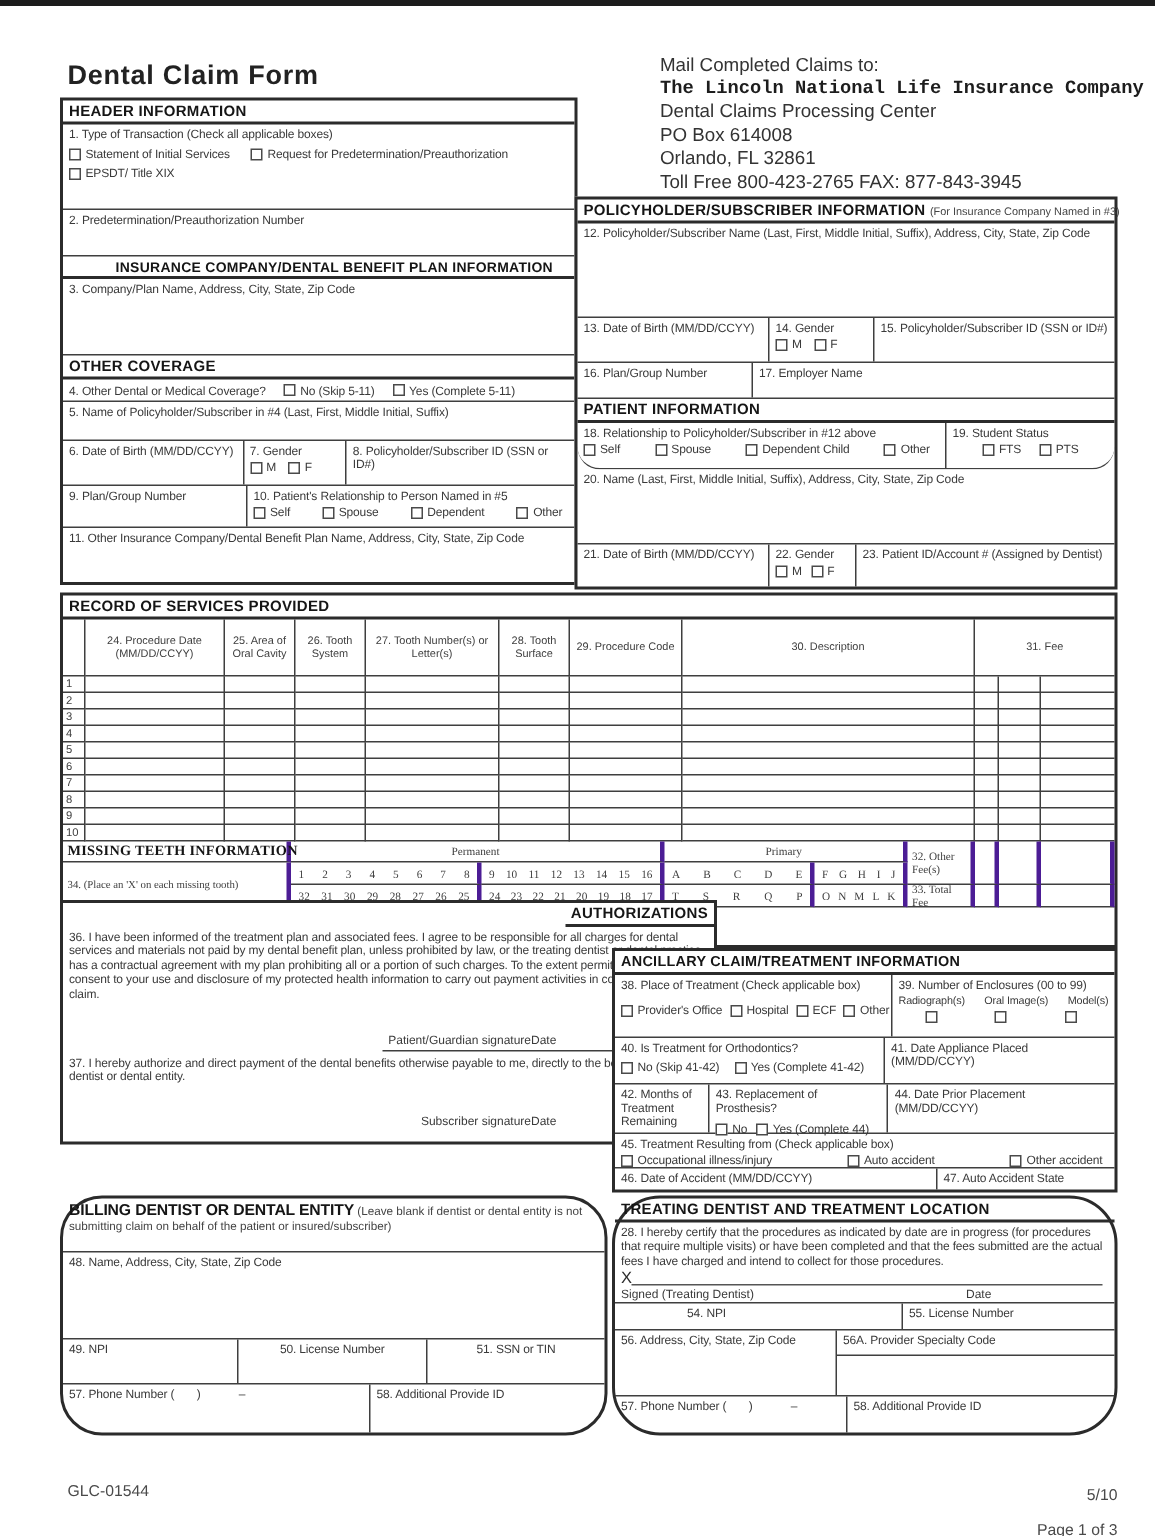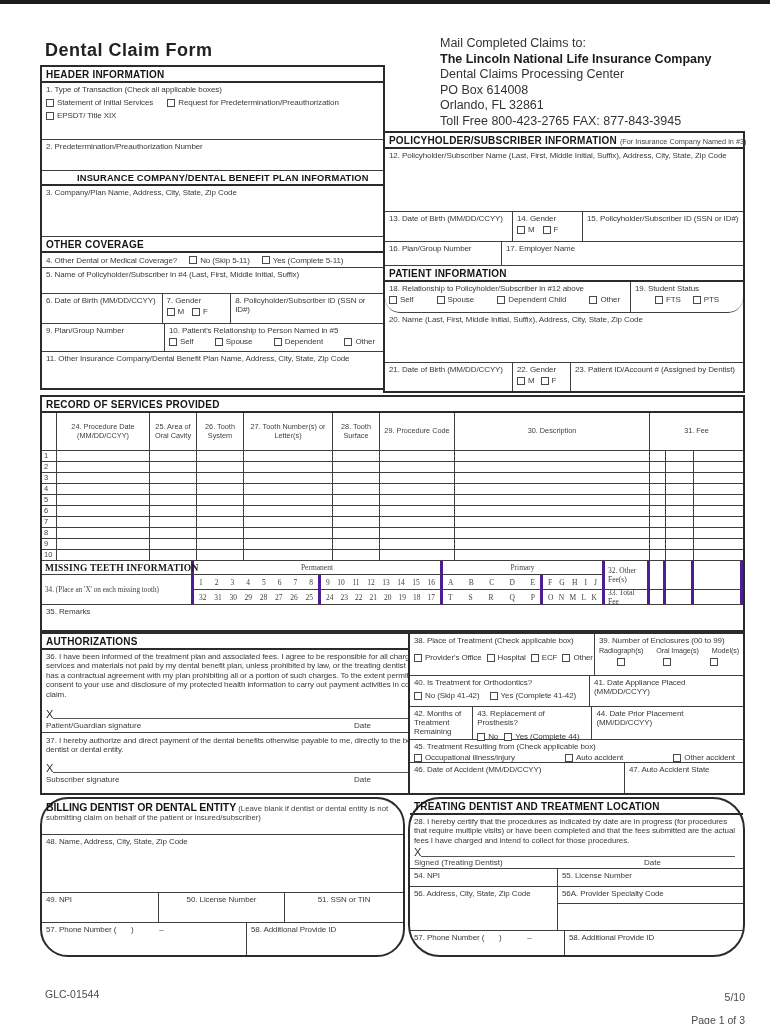--- a/index.html
+++ b/index.html
@@ -5,21 +5,21 @@
   * { margin:0; padding:0; box-sizing:border-box; }
   html,body { background:#fff; }
   #page {
     position:relative; width:770px; height:1024px; background:#ffffff;
     font-family:"Liberation Sans", sans-serif; color:#2f2f2f; overflow:hidden;
   }
   .abs { position:absolute; }
   .topbar { left:0; top:0; width:770px; height:4px; background:#1c1c1c; }
   .title { left:45px; top:40px; font-size:18px; font-weight:bold; color:#222; letter-spacing:.5px; }
   .mail { left:440px; top:36px; font-size:12.5px; line-height:15.6px; color:#333; }
-  .mail .b { font-weight:bold; color:#1d1d1d; }
+  .mail .b { font-weight:bold; color:#1d1d1d;font-family:Liberation Mono, monospace; }
 
   .sec { border:2px solid #2b2b2b; background:#fff; display:flex; flex-direction:column; }
   .sech { font-weight:bold; font-size:10px; color:#151515; padding:2px 4px 1px 4px;
           border-bottom:2px solid #2b2b2b; letter-spacing:.2px; white-space:nowrap; flex:0 0 auto; }
   .sech .note { font-weight:normal; font-size:7.3px; color:#444; letter-spacing:0; }
   .fld { position:relative; font-size:8px; color:#3a3a3a; padding:2px 4px;
          border-bottom:1px solid #3f3f3f; flex:0 0 auto; letter-spacing:-.1px; }
   .frow { display:flex; border-bottom:1px solid #3f3f3f; flex:0 0 auto; }
   .fc { font-size:8px; color:#3a3a3a; padding:2px 4px; border-right:1px solid #3f3f3f; letter-spacing:-.1px; }
   .fc:last-child { border-right:none; }
@@ -454,21 +454,21 @@
       <div class="tg">33. Total Fee</div>
       <div class="tg"></div>
       <div class="tg"></div>
       <div class="tg lastcol"></div>
     </div>
     <div class="fld noborder grow">
       <div>35. Remarks</div>
     </div>
   </div>
 
-  <div class="abs sec" style="left:40px; top:632px; width:438px; height:163px;">
+  <div class="abs sec" style="left:40px; top:600px; width:438px; height:163px;align-items:flex-end;">
     <div class="sech">AUTHORIZATIONS</div>
     <div class="ptext" style="height:56px;">36. I have been informed of the treatment plan and associated fees. I agree to be responsible for all charges for dental services and materials not paid by my dental benefit plan, unless prohibited by law, or the treating dentist or dental practice has a contractual agreement with my plan prohibiting all or a portion of such charges. To the extent permitted by law, I consent to your use and disclosure of my protected health information to carry out payment activities in connection with this claim.</div>
     <div class="xrow" style="padding:0 4px;">
       <span class="xchar">X</span>
         <span class="xl"></span>
     </div>
     <div class="sigrow" style="border-bottom:1px solid #3f3f3f; height:14px;">
       <span class="grow">Patient/Guardian signature</span>
       <span style="width:118px;">Date</span>
     </div>
@@ -477,20 +477,21 @@
       <span class="xchar">X</span>
         <span class="xl"></span>
     </div>
     <div class="sigrow">
       <span class="grow">Subscriber signature</span>
       <span style="width:118px;">Date</span>
     </div>
   </div>
 
   <div class="abs sec" style="left:408px; top:632px; width:337px; height:163px;">
+    <div class="sech" style="font-size:9.6px;">ANCILLARY CLAIM/TREATMENT INFORMATION</div>
     <div class="frow" style="height:42px;">
       <div class="fc" style="width:185px;">
         <div>38. Place of Treatment (Check applicable box)</div>
         <div class="cbrow" style="margin-top:8px; gap:5px;">
           <span class="cbi">
               <span class="cb"></span>
               <span>Provider's Office</span>
             </span>
           <span class="cbi">
               <span class="cb"></span>
@@ -599,21 +600,21 @@
     <div class="sech">TREATING DENTIST AND TREATMENT LOCATION</div>
     <div class="ptext" style="height:29px;">28. I hereby certify that the procedures as indicated by date are in progress (for procedures that require multiple visits) or have been completed and that the fees submitted are the actual fees I have charged and intend to collect for those procedures.</div>
     <div class="xrow" style="padding:0 4px;">
       <span class="xchar">X</span>
         <span class="xl"></span>
     </div>
     <div class="sigrow" style="border-bottom:1px solid #3f3f3f; height:12px; padding-top:1px;">
       <span class="grow">Signed (Treating Dentist)</span>
       <span style="width:95px;">Date</span>
     </div>
-    <div class="frow" style="height:18px;">
+    <div class="frow" style="height:18px;padding-left:44px;">
       <div class="fc" style="width:148px;">54. NPI</div>
       <div class="fc grow">55. License Number</div>
     </div>
     <div class="frow" style="height:44px;">
       <div class="fc" style="width:148px;">56. Address, City, State, Zip Code</div>
       <div class="fc grow" style="padding:0;">
         <div style="border-bottom:1px solid #3f3f3f; padding:2px 4px; height:17px;">56A. Provider Specialty Code</div>
       </div>
     </div>
     <div class="frow grow" style="border-bottom:none;">

